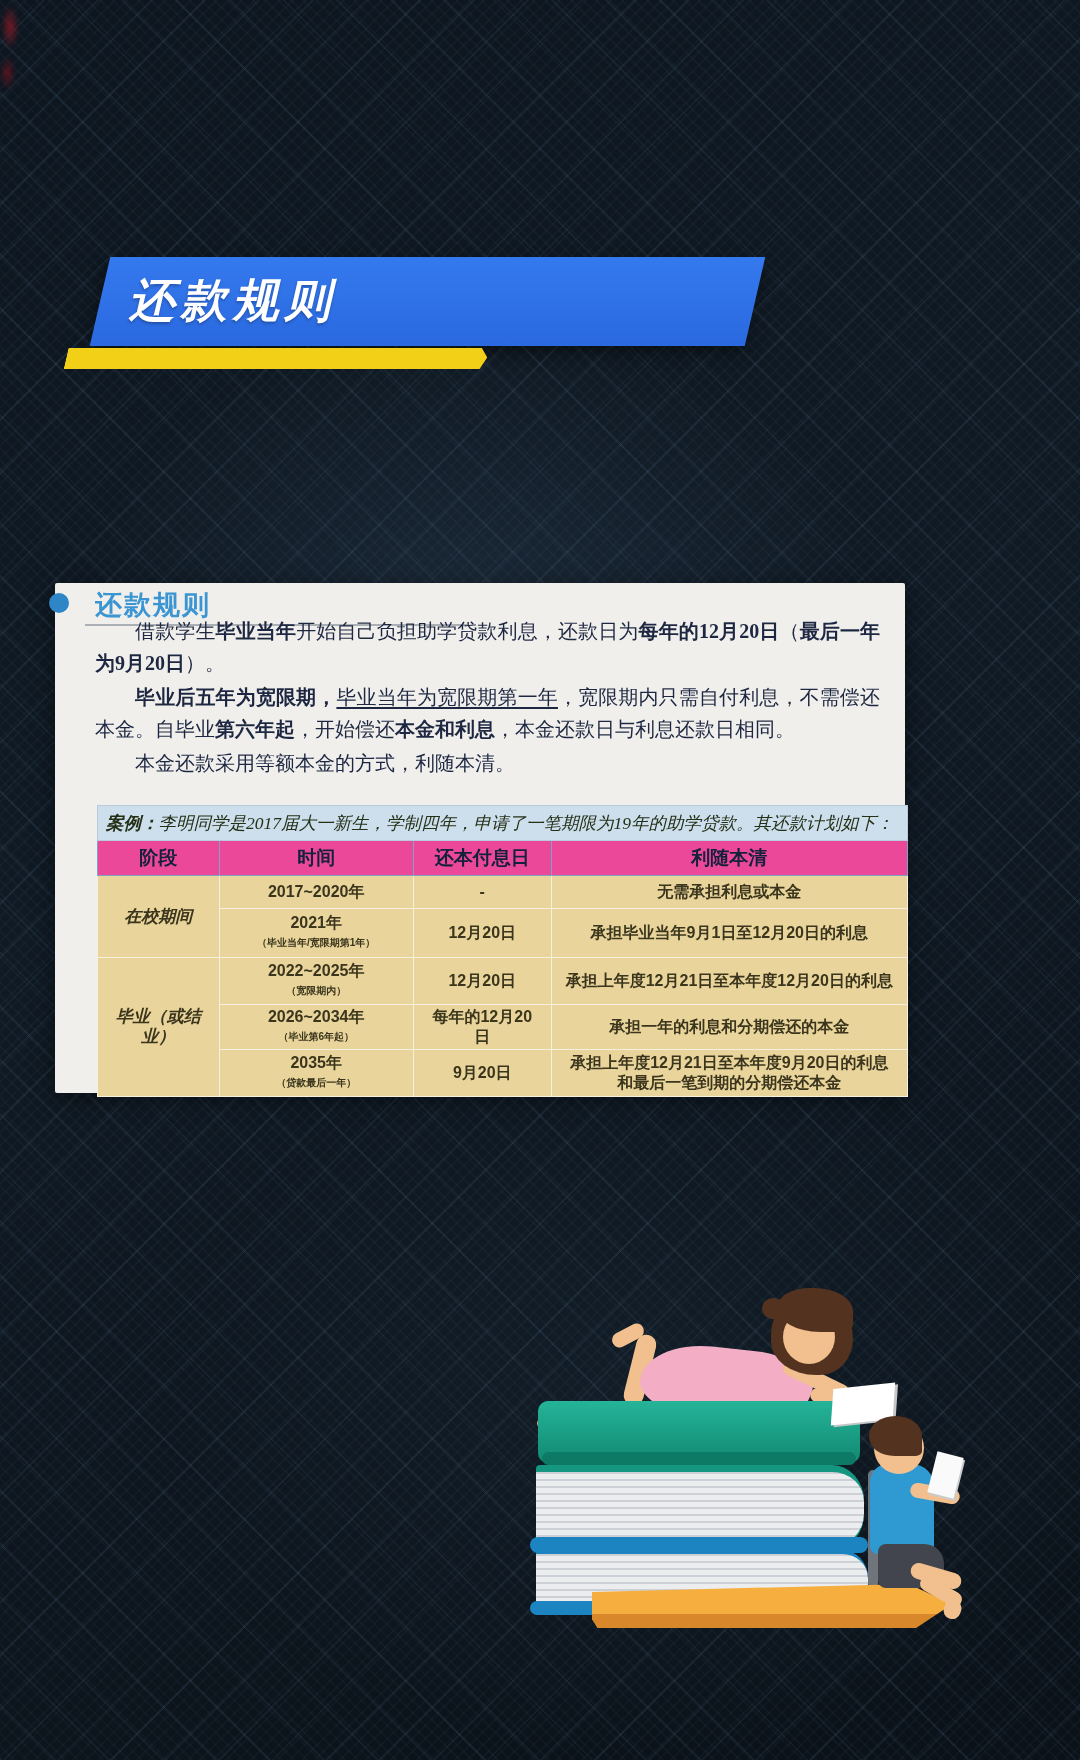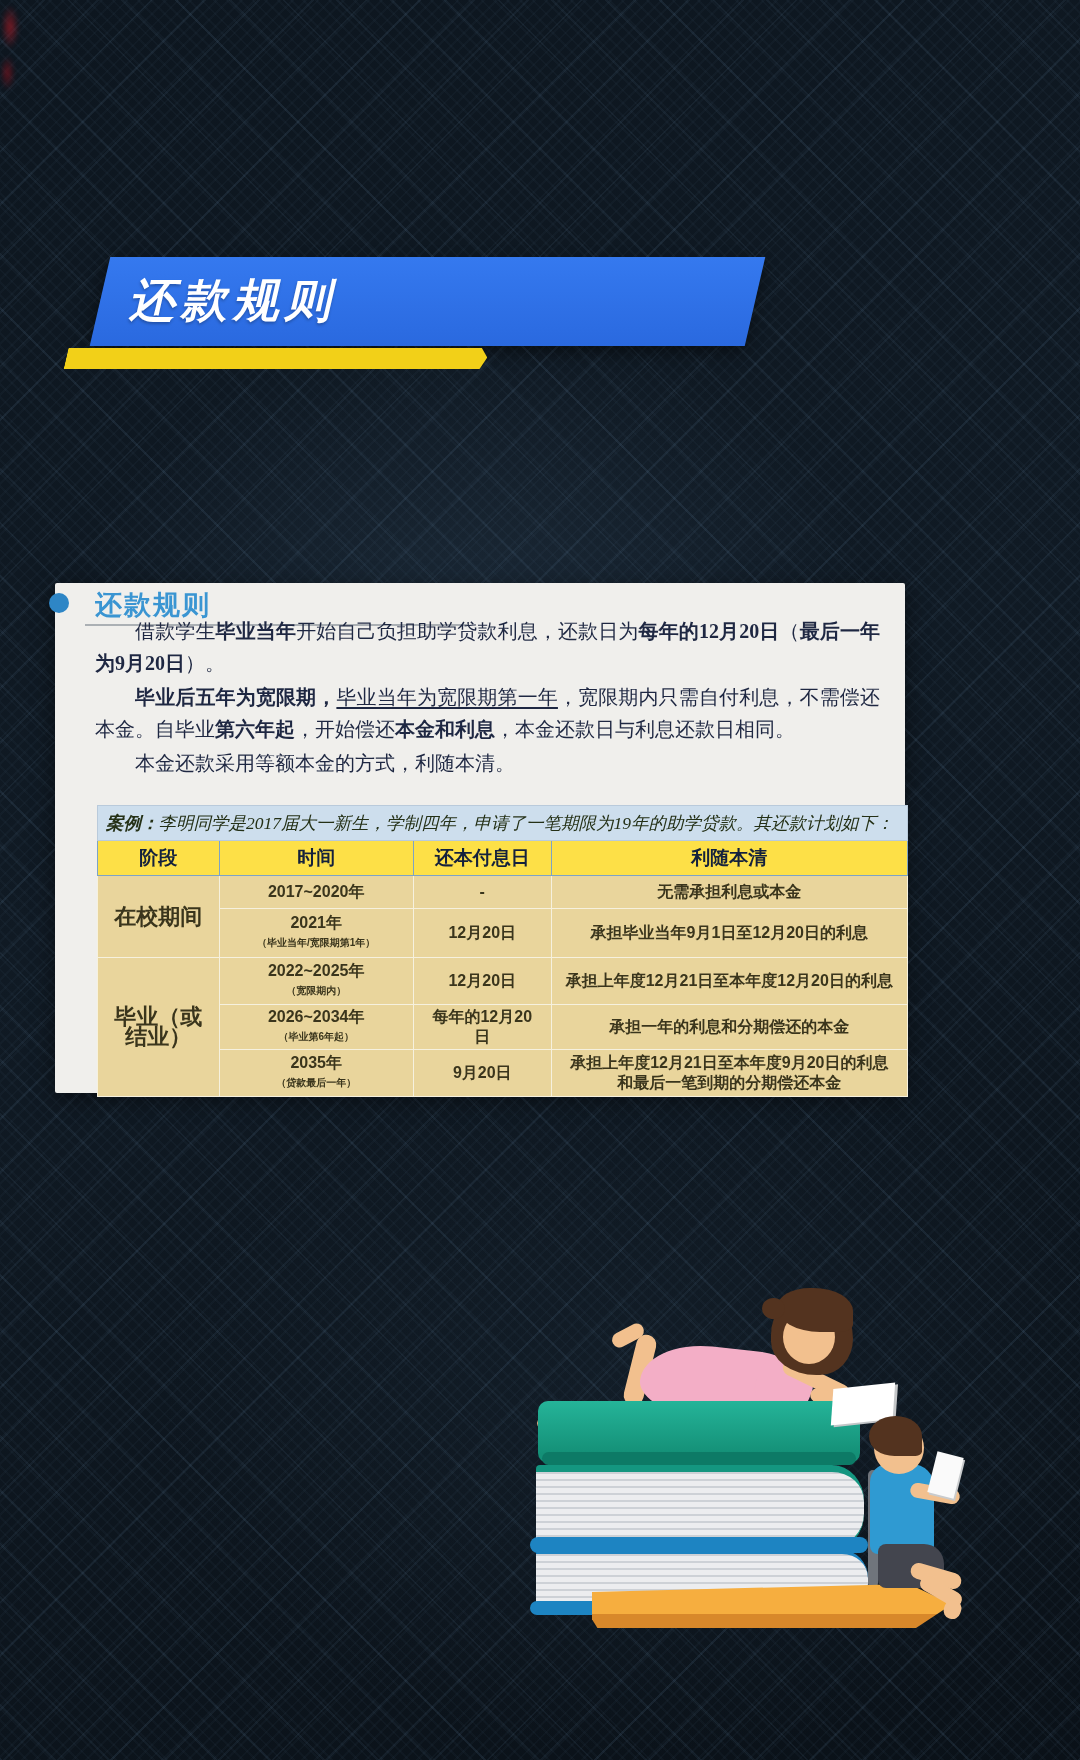--- a/index.html
+++ b/index.html
@@ -49,25 +49,25 @@
   .para u{text-decoration:underline;text-underline-offset:3px;}
 
   
   table.rt{position:absolute;left:30px;top:222px;width:811px;border-collapse:collapse;
     table-layout:fixed;font-family:"Liberation Sans",sans-serif;margin-left:12px;}
   table.rt td, table.rt th{border:1px solid #f6f1de;overflow:hidden;}
   tr.caption-row td{background:#cddeed;border:1px solid #b9cadb;height:34px;
     font-family:"Liberation Serif","DejaVu Serif",serif;font-style:italic;
     font-size:17.5px;color:#243016;padding:0 8px;text-align:left;}
   tr.caption-row b{font-style:italic;}
-  tr.head-row th{background:#fde047;color:#14213c;font-weight:bold;font-size:19px;height:32px;
+  tr.head-row th{background:#ec4899;color:#14213c;font-weight:bold;font-size:19px;height:32px;
     border:1px solid #7da3c6;}
   tbody td{background:#e9d59c;color:#3a351c;font-weight:600;font-size:16px;text-align:center;
     padding:1px 12px;line-height:20px;}
-  tbody td.stage{font-size:22px;}
+  tbody td.stage{font-size:17px;font-style:italic;}
   tbody td .sub{font-size:10px;}
   tbody tr:nth-of-type(1) td{height:30px;}
   tbody tr:nth-of-type(2) td{height:46px;}
   tbody tr:nth-of-type(3) td{height:44px;}
   tbody tr:nth-of-type(4) td{height:42px;}
   tbody tr:nth-of-type(5) td{height:44px;}
 
   
   .illus{position:absolute;left:480px;top:1238px;width:482px;height:402px;}
   .illus div{position:absolute;}

